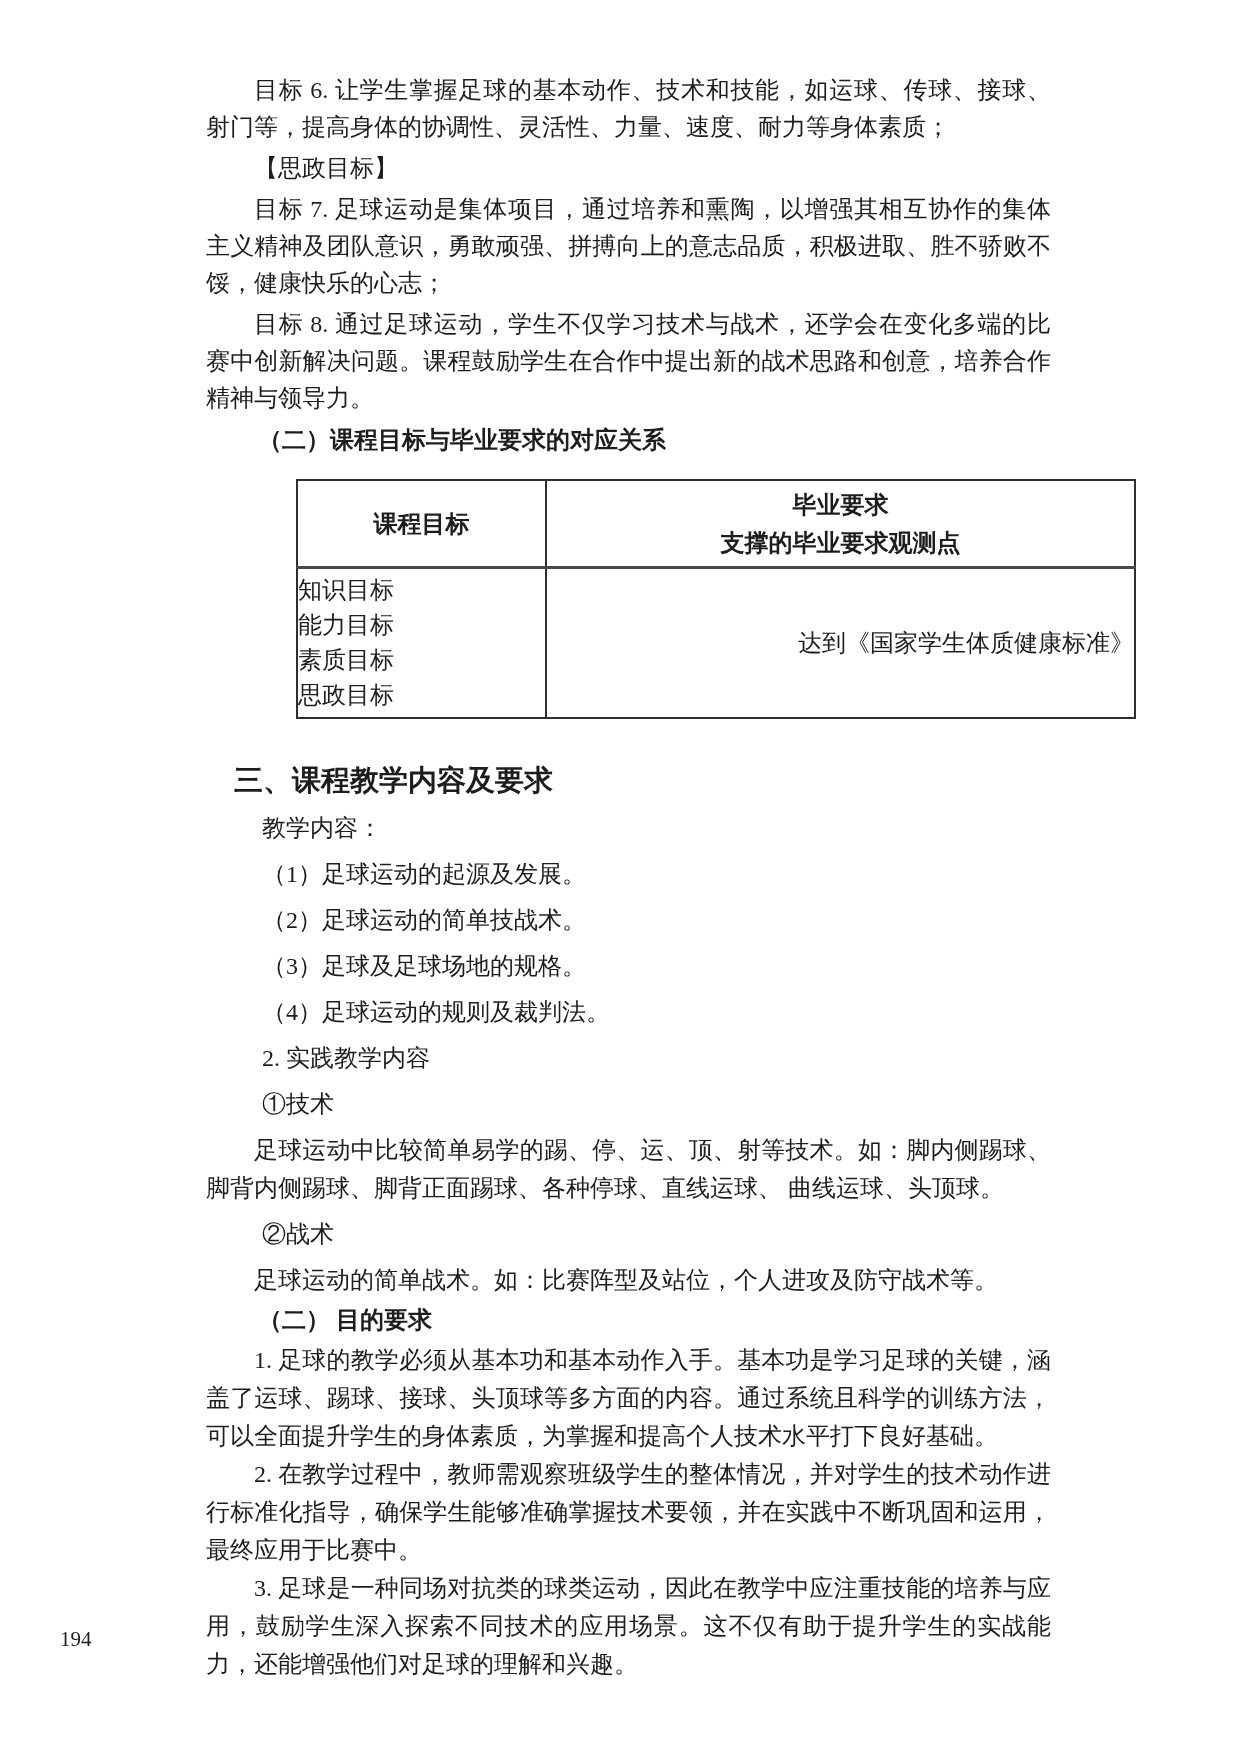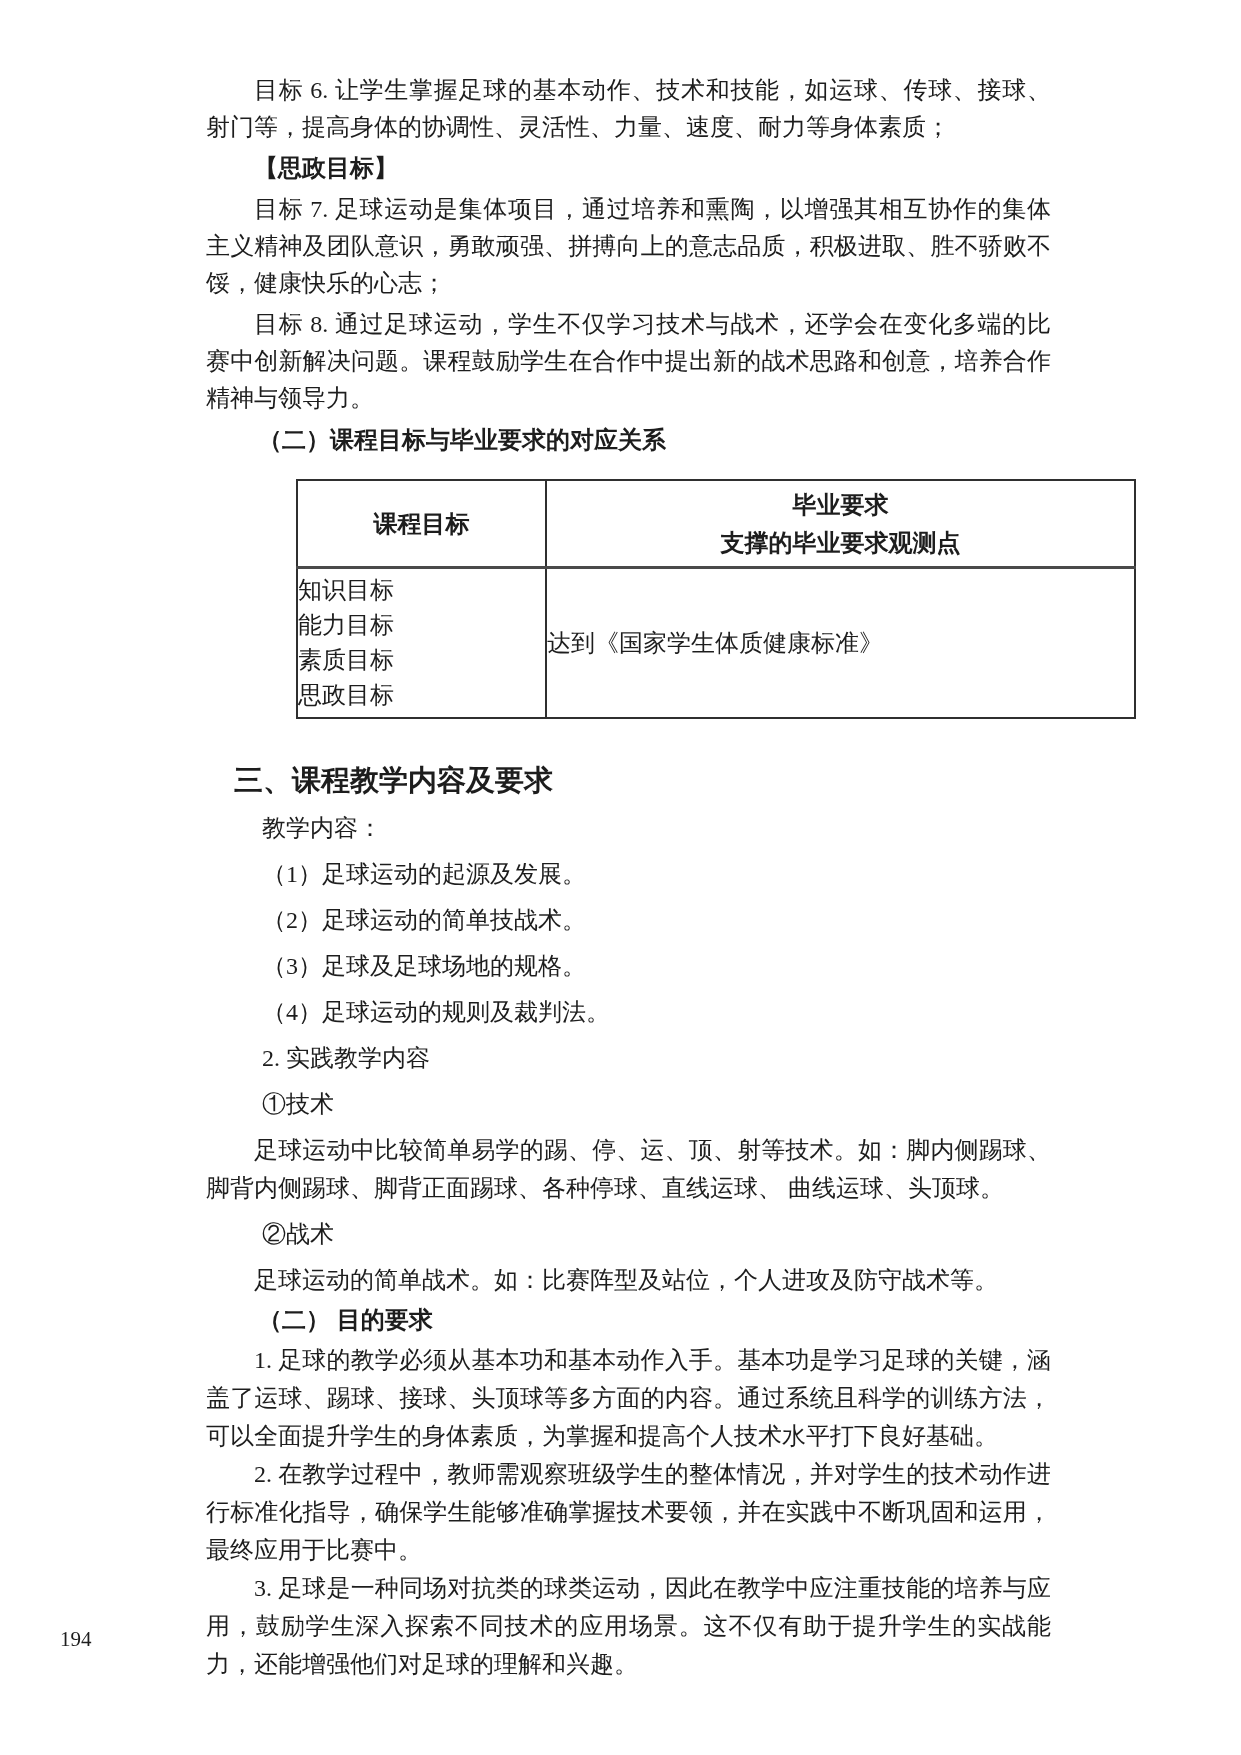--- a/index.html
+++ b/index.html
@@ -15,24 +15,24 @@
     line-height: 37px;
     box-sizing: border-box;
     padding: 72px 130px 0 146px;
     overflow: hidden;
   }
   .para {
     margin: 0 0 4px 0;
     text-align: justify;
     text-indent: 48px;
   }
-  .para.bold { font-weight: bold; }
+  .para.bold { font-weight: normal; }
   .h-sub {
     margin: 2px 0 2px 0;
-    font-family: Liberation Sans, sans-serif;
+    font-family: Liberation Serif, serif;
     font-weight: bold;
     text-indent: 52px;
     line-height: 38px;
   }
   .h-main {
     margin: 40px 0 6px 0;
     font-family: Liberation Serif, serif;
     font-weight: bold;
     font-size: 29px;
     line-height: 42px;
@@ -66,21 +66,21 @@
     height: 85px;
     border-bottom: 3px solid #4a4a4a;
     font-family: "Liberation Sans", "DejaVu Sans", sans-serif;
     font-weight: bold;
     text-align: center;
   }
   table.goals-table tr.t-header .hdr-line { line-height: 38px; }
   table.goals-table tr.t-body td { height: 148px; }
   table.goals-table tr.t-body .c1 { text-align: left; }
   table.goals-table tr.t-body .c1 .goal-line { line-height: 35px; }
-  table.goals-table tr.t-body .c2 { text-align: left; }
+  table.goals-table tr.t-body .c2 { text-align: right; }
   
   .page-number {
     position: absolute;
     left: 0;
     right: 0;
     top: 1626px;
     font-size: 21px;
     line-height: 26px;
   }
 </style>

